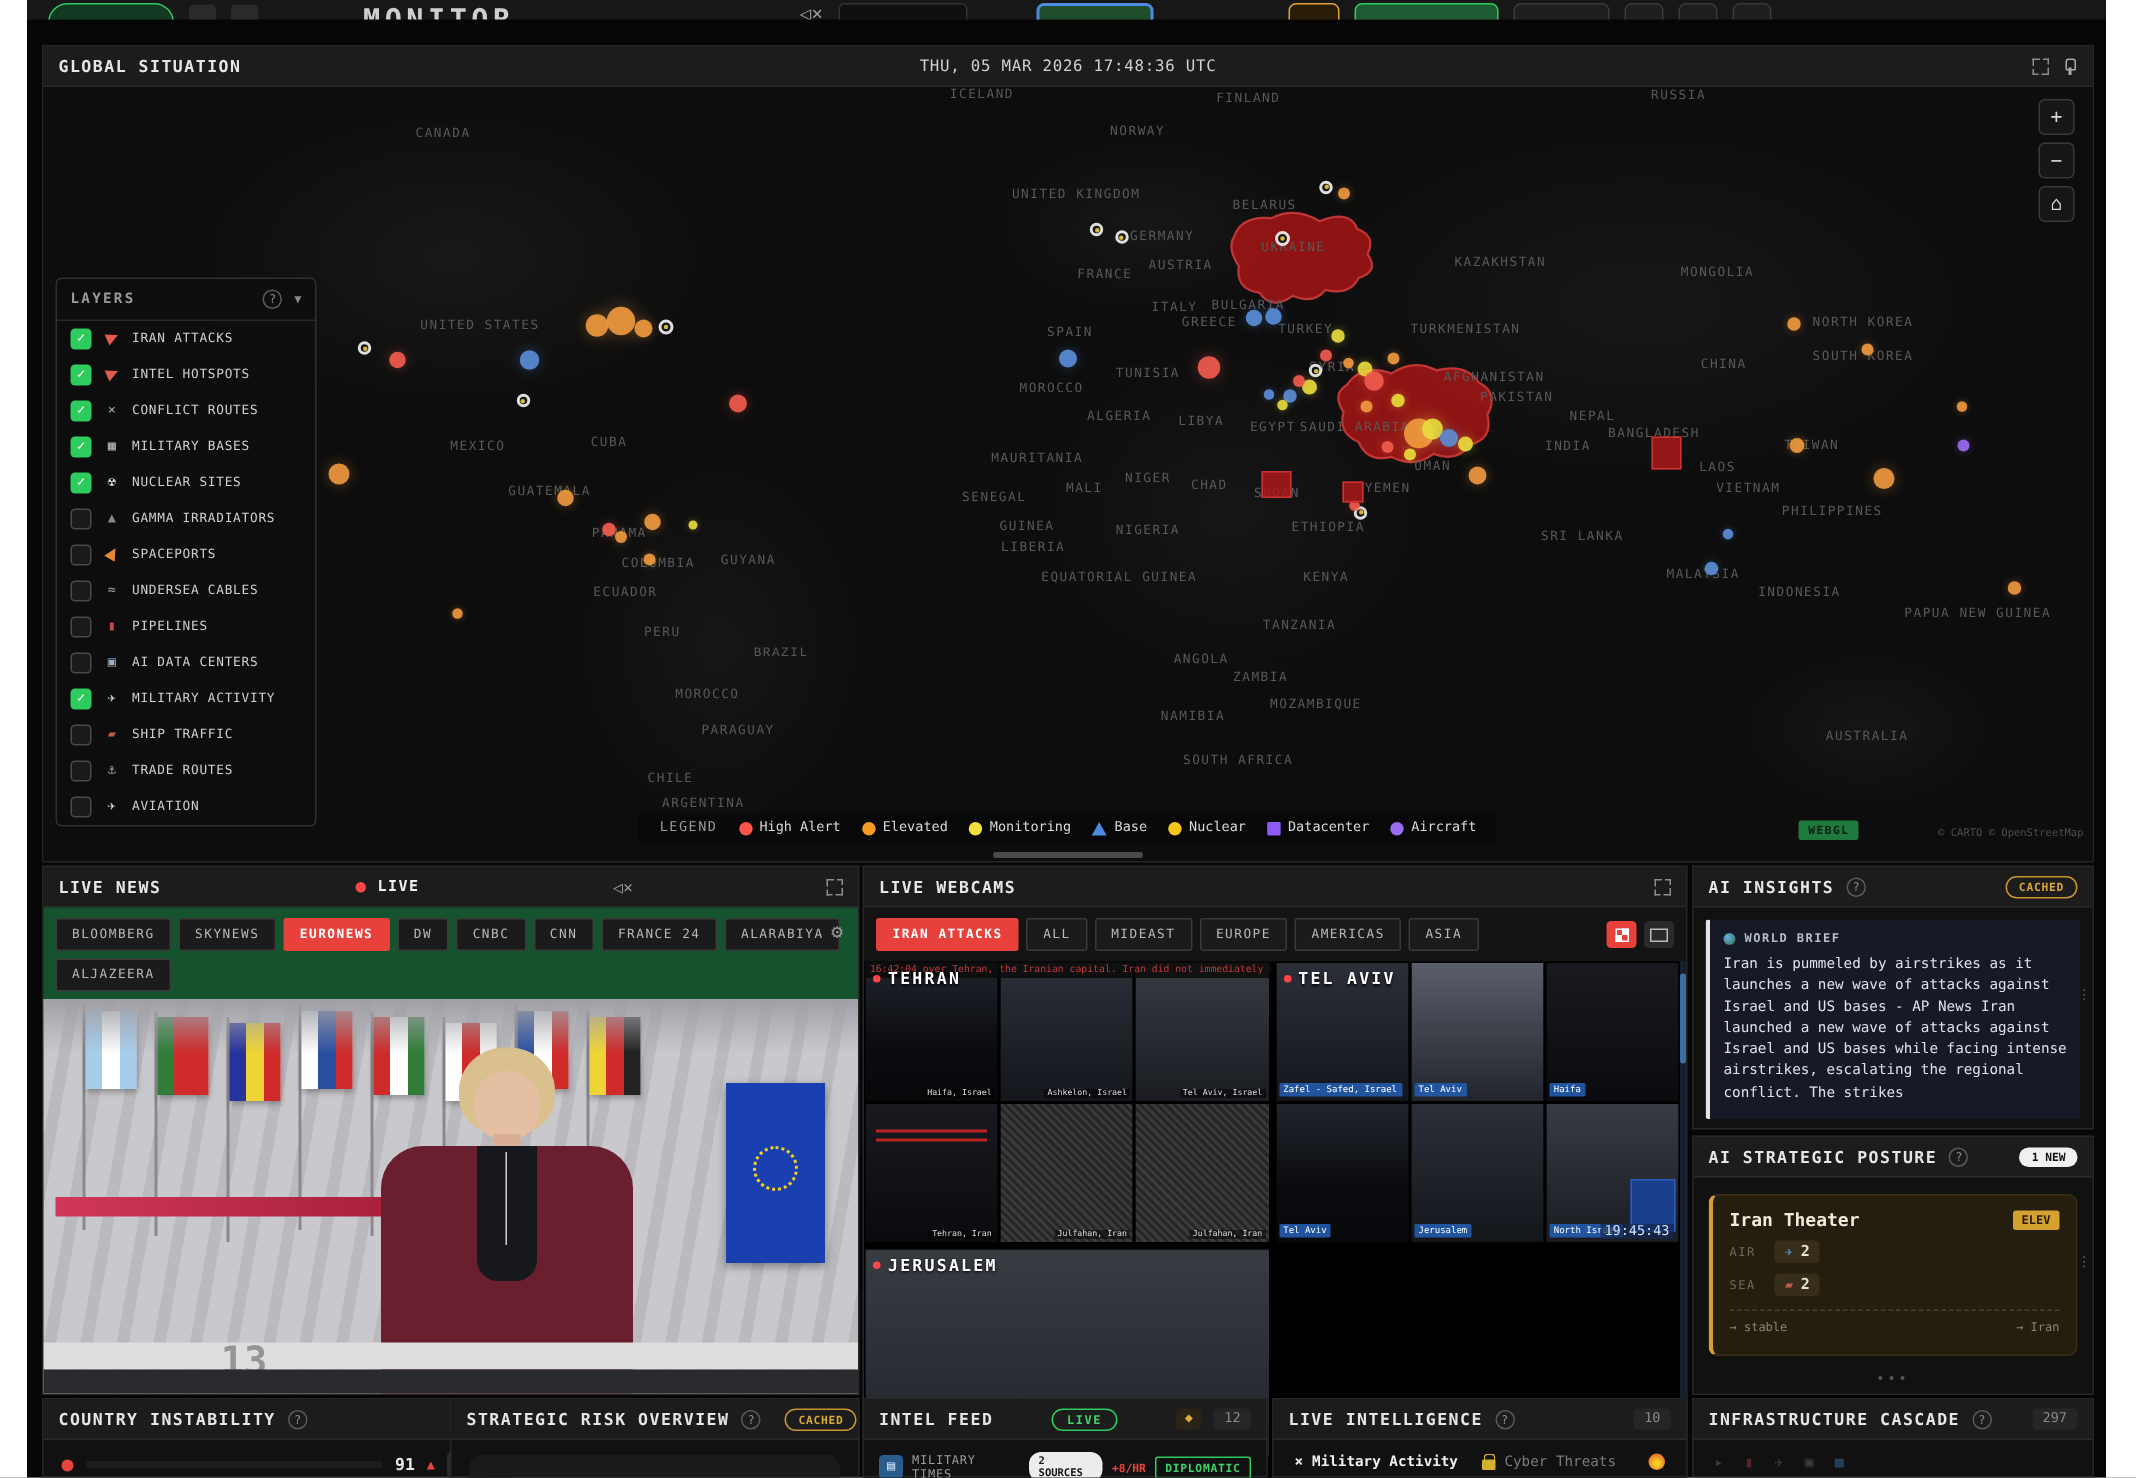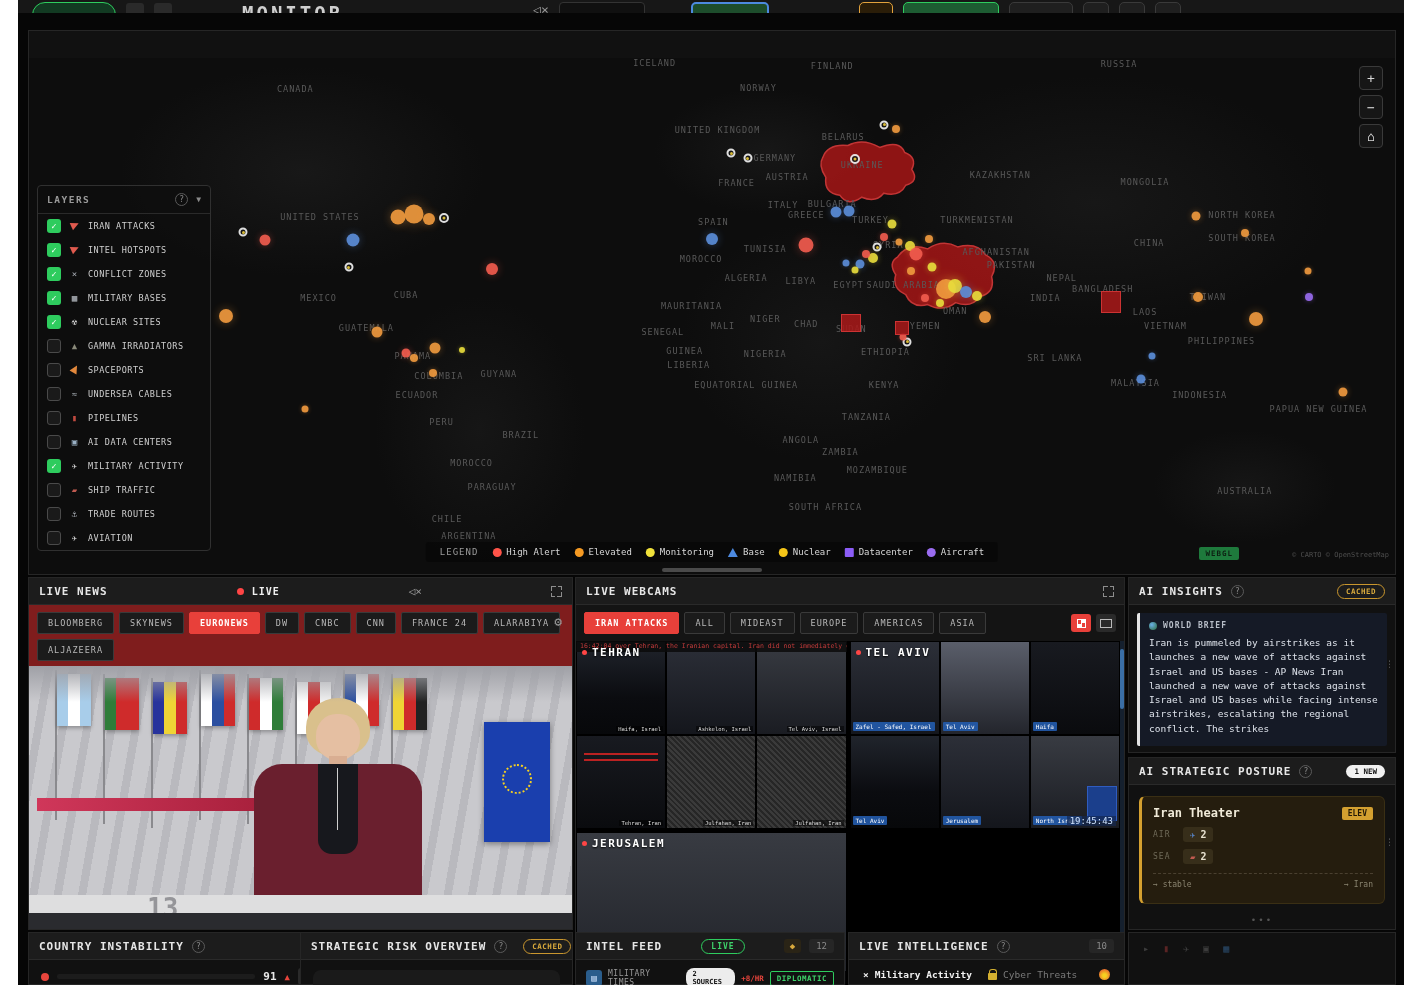--- a/index.html
+++ b/index.html
@@ -97,21 +97,21 @@
   #webgl{position:absolute;right:156px;bottom:14px;background:#1e7a3c;color:#0d1f12;font-size:7.5px;font-weight:bold;
     padding:2px 6px;border-radius:2px;letter-spacing:1px;}
   #attrib{position:absolute;right:6px;bottom:15px;color:#4e4e4e;font-size:7px;}
   #hscroll{position:absolute;left:50%;bottom:2px;transform:translateX(-50%);width:100px;height:4px;background:#4a4a4a;border-radius:2px;}
 
   
   #news{left:10px;top:577px;width:545px;height:353px;}
   .live-dot{width:7px;height:7px;border-radius:50%;background:#ff4545;flex:none;}
   #news-live{color:#f0f0f0;font-weight:bold;font-size:10px;letter-spacing:1px;}
   .spk{color:#9a9a9a;font-size:11px;}
-  #news-tabs{display:flex;flex-wrap:wrap;gap:5px;padding:7px 8px;background:#7f1d1d;border-bottom:1px solid #222;position:relative;}
+  #news-tabs{display:flex;flex-wrap:wrap;gap:5px;padding:7px 8px;background:#14532d;border-bottom:1px solid #222;position:relative;}
   .chan{border:1px solid #3a3a3a;color:#b8b8b8;background:#1b1b1b;font-size:8.5px;letter-spacing:1px;
     padding:5px 10px;border-radius:2px;}
   .chan.sel{background:#e8403a;border-color:#e8403a;color:#fff;font-weight:bold;}
   #news-gear{position:absolute;right:10px;top:9px;color:#9a9a9a;font-size:13px;}
   #video{position:absolute;left:0;right:0;top:88px;bottom:0;overflow:hidden;
     background:repeating-linear-gradient(100deg,#c9c9cd 0 16px,#b9b9be 16px 24px);}
   #video::after{content:"";position:absolute;left:0;right:0;top:0;height:36px;background:linear-gradient(#9fa0a6,transparent);}
   .flagpole{position:absolute;top:6px;width:2px;height:150px;background:#8a8a8e;}
   .flag{position:absolute;top:10px;width:34px;height:52px;display:flex;box-shadow:0 2px 4px rgba(0,0,0,.3);}
   .flag div{flex:1;}
@@ -245,20 +245,30 @@
     <div class="tb-btn b-bluegreen"></div>
     <div class="tb-btn b-orange"></div>
     <div class="tb-btn b-green"></div>
     <div class="tb-btn b-gray"></div>
     <div class="tb-btn b-sm"></div>
     <div class="tb-btn b-sm"></div>
     <div class="tb-btn b-sm"></div>
   </div>
 
   <div id="global" class="panel">
+    <div class="phead">
+      <span class="ptitle">GLOBAL SITUATION</span>
+      <span id="gs-time">THU, 05 MAR 2026 17:48:36 UTC</span>
+      <span class="sp"></span>
+      <span class="fs-icon">
+          <i></i>
+          <b></b>
+        </span>
+      <span class="pin-icon"></span>
+    </div>
     <div id="map">
       <svg id="blobs" viewBox="0 0 1368 519" preserveAspectRatio="none">
         <path d="M795,100 Q800,86 820,88 Q835,80 852,90 Q872,82 877,95 Q890,100 884,112 Q892,124 878,128 Q872,140 856,136 Q848,146 834,140 Q820,150 812,138 Q796,136 798,120 Q790,108 795,100 Z" fill="rgba(160,22,22,.88)" stroke="#c23535" stroke-width="1.5"></path>
         <path d="M870,200 Q880,185 900,192 Q915,182 930,190 Q950,185 958,198 Q972,205 964,220 Q968,236 952,240 Q944,252 928,246 Q915,256 900,248 Q884,252 878,238 Q864,232 868,218 Q860,206 870,200 Z" fill="rgba(160,22,22,.88)" stroke="#c23535" stroke-width="1.5"></path>
       </svg>
       <div id="countries">
           <span class="cname" style="left: 45.8%; top: 1%;">ICELAND</span>
           <span class="cname" style="left: 58.8%; top: 1.5%;">FINLAND</span>
           <span class="cname" style="left: 79.8%; top: 1.2%;">RUSSIA</span>
           <span class="cname" style="left: 53.4%; top: 5.8%;">NORWAY</span>
@@ -317,21 +327,21 @@
           <span class="cname" style="left: 30%; top: 61.7%;">COLOMBIA</span>
           <span class="cname" style="left: 34.4%; top: 61.2%;">GUYANA</span>
           <span class="cname" style="left: 81%; top: 62.9%;">MALAYSIA</span>
           <span class="cname" style="left: 62.6%; top: 63.3%;">KENYA</span>
           <span class="cname" style="left: 52.5%; top: 63.3%;">EQUATORIAL GUINEA</span>
           <span class="cname" style="left: 28.4%; top: 65.4%;">ECUADOR</span>
           <span class="cname" style="left: 85.7%; top: 65.4%;">INDONESIA</span>
           <span class="cname" style="left: 94.4%; top: 68.1%;">PAPUA NEW GUINEA</span>
           <span class="cname" style="left: 61.3%; top: 69.6%;">TANZANIA</span>
           <span class="cname" style="left: 30.2%; top: 70.6%;">PERU</span>
-          <span class="cname" style="left: 36%; top: 73.1%;">BRAZIL</span>
+          <span class="cname" style="left: 36%; top: 73.1%; font-family: Liberation Mono, monospace;">BRAZIL</span>
           <span class="cname" style="left: 56.5%; top: 74%;">ANGOLA</span>
           <span class="cname" style="left: 59.4%; top: 76.3%;">ZAMBIA</span>
           <span class="cname" style="left: 32.4%; top: 78.5%;">MOROCCO</span>
           <span class="cname" style="left: 62.1%; top: 79.8%;">MOZAMBIQUE</span>
           <span class="cname" style="left: 56.1%; top: 81.3%;">NAMIBIA</span>
           <span class="cname" style="left: 33.9%; top: 83.1%;">PARAGUAY</span>
           <span class="cname" style="left: 89%; top: 84%;">AUSTRALIA</span>
           <span class="cname" style="left: 58.3%; top: 87.1%;">SOUTH AFRICA</span>
           <span class="cname" style="left: 30.6%; top: 89.4%;">CHILE</span>
           <span class="cname" style="left: 32.2%; top: 92.7%;">ARGENTINA</span>
@@ -421,21 +431,21 @@
               <span class="llab">IRAN ATTACKS</span>
             </div>
             <div class="lrow">
               <span class="cbx on"></span>
               <span class="lic"><i class="tri"></i></span>
               <span class="llab">INTEL HOTSPOTS</span>
             </div>
             <div class="lrow">
               <span class="cbx on"></span>
               <span class="lic" style="color: rgb(168, 173, 180);">×</span>
-              <span class="llab">CONFLICT ZONES</span>
+              <span class="llab">CONFLICT ROUTES</span>
             </div>
             <div class="lrow">
               <span class="cbx on"></span>
               <span class="lic" style="color: rgb(184, 189, 196);">▦</span>
               <span class="llab">MILITARY BASES</span>
             </div>
             <div class="lrow">
               <span class="cbx on"></span>
               <span class="lic" style="color: rgb(216, 216, 216);">☢</span>
               <span class="llab">NUCLEAR SITES</span>
@@ -823,20 +833,26 @@
         </span>
         <span class="fil off">
           <span class="lock"></span>
           <span>Cyber Threats</span>
         </span>
         <span class="fire"></span>
       </div>
   </div>
 
   <div id="infra" class="panel bpanel">
+    <div class="phead">
+      <span class="ptitle">INFRASTRUCTURE CASCADE</span>
+      <span class="help"></span>
+      <span class="sp"></span>
+      <span class="badge-count">297</span>
+    </div>
     <div class="infra-row">
       <span>▸</span>
       <span style="color:#5a2424">▮</span>
       <span>✈</span>
       <span>▣</span>
       <span class="bl">▦</span>
     </div>
   </div>
 
 </div>

